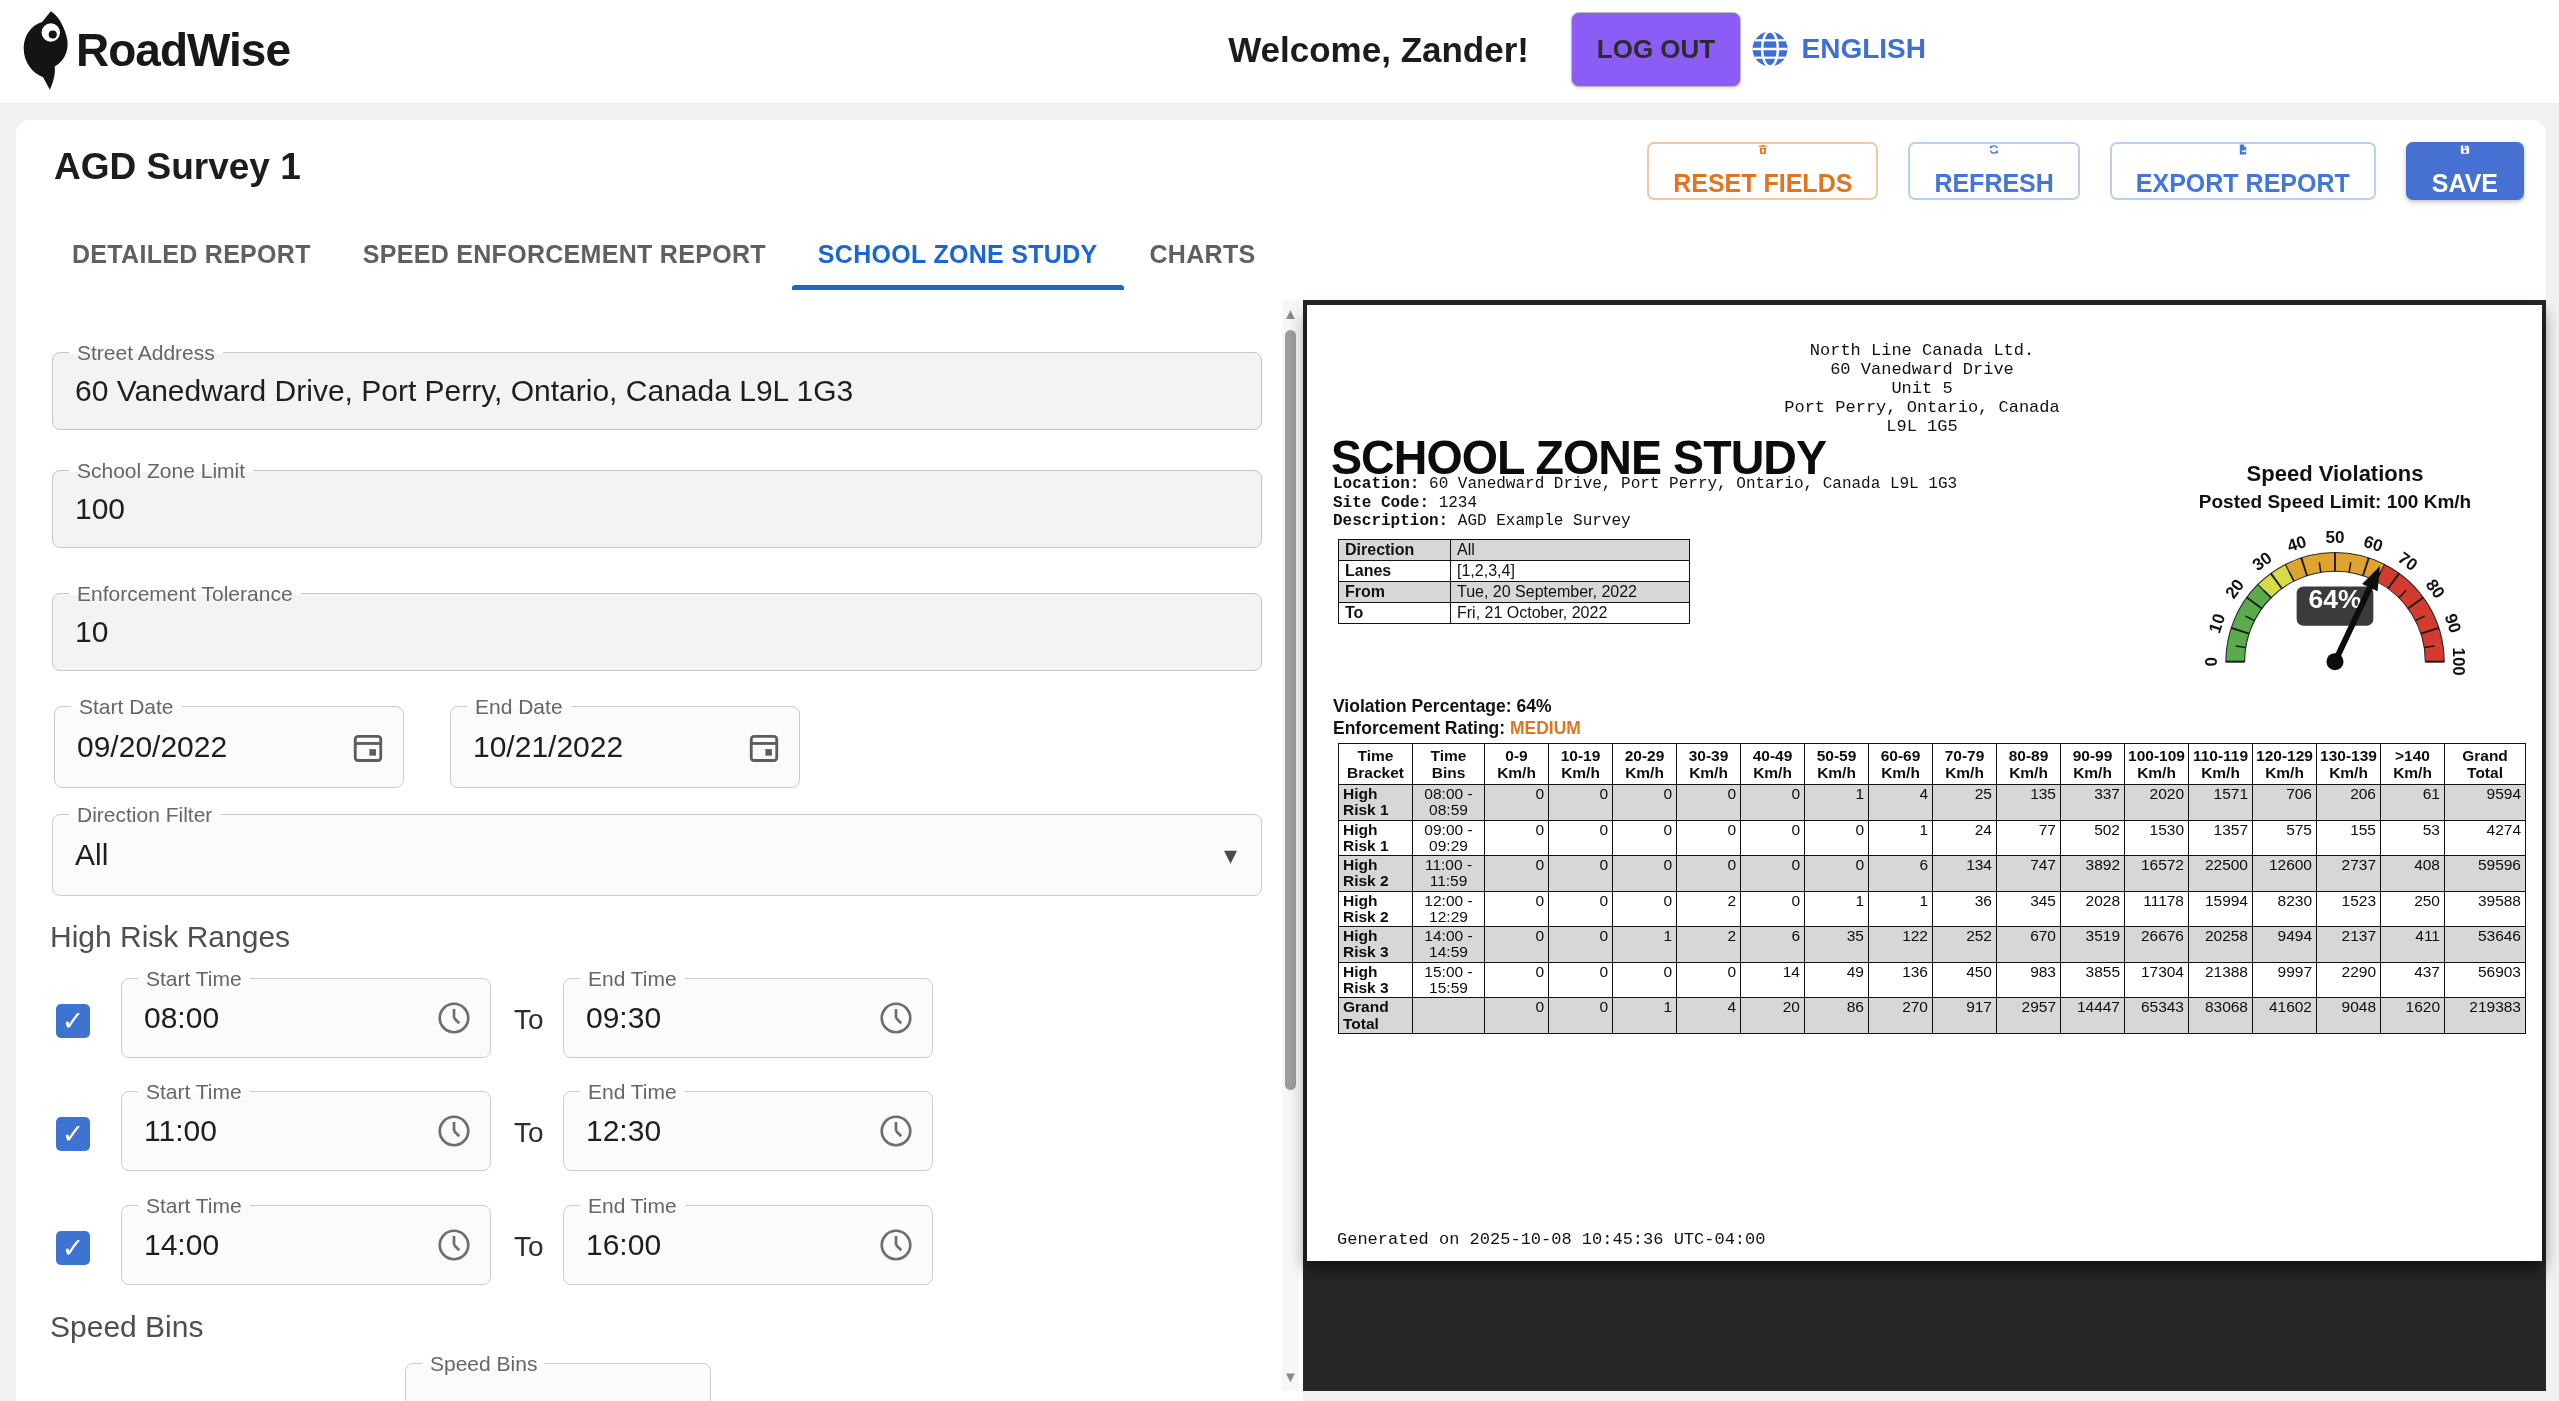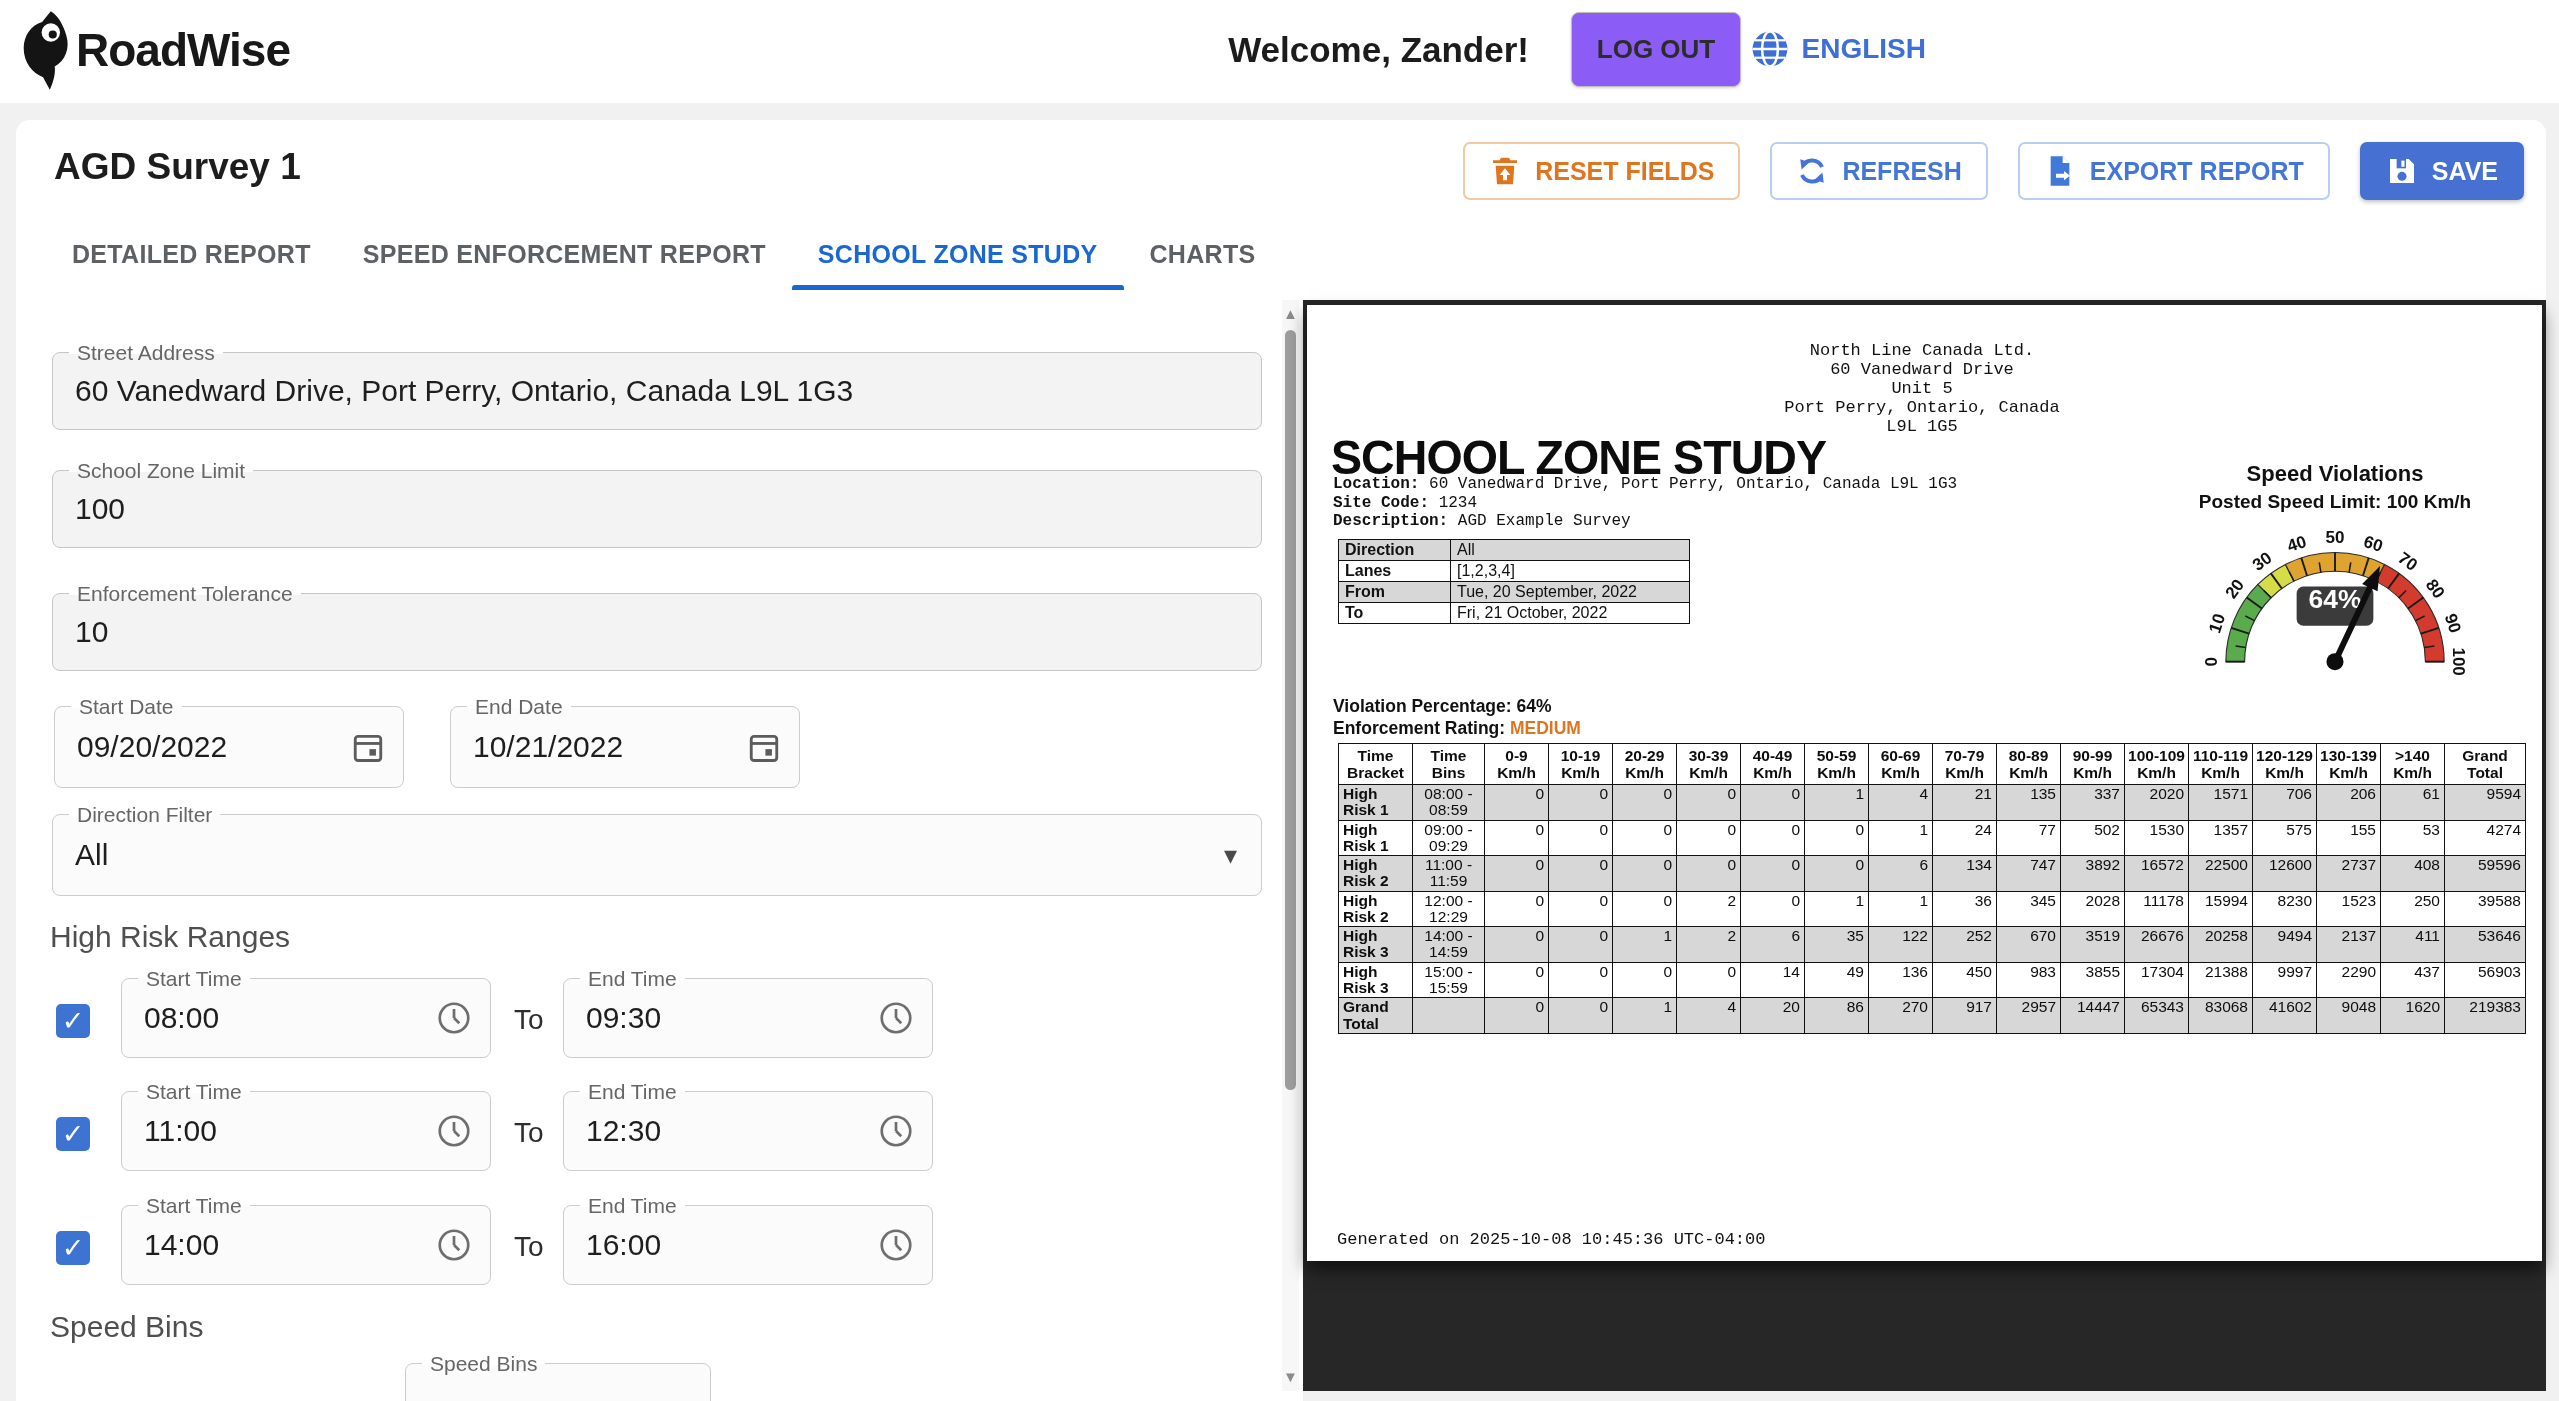--- a/index.html
+++ b/index.html
@@ -19,21 +19,21 @@
   .lang { position:absolute; right:633px; top:30px; display:flex; align-items:center; gap:13px;
     color:#3d6fd6; font-size:28px; font-weight:bold; cursor:pointer; }
   .lang svg { width:38px; height:38px; }
 
   
   .card { position:absolute; left:16px; top:120px; width:2530px; height:1281px; background:#fff;
     border-radius:14px 14px 0 0;padding-left:26px; }
   .page-title { position:absolute; left:38px; top:26px; font-size:37px; font-weight:bold; color:#1d1d1d; }
   .toolbar { position:absolute; top:22px; right:22px; display:flex; gap:30px; }
   .btn { height:58px; display:flex; align-items:center; gap:14px; padding:0 24px; border-radius:7px;
-    font-size:25px; font-weight:bold; background:#fff; cursor:pointer; white-space:nowrap; }
+    font-size:25px; font-weight:bold; background:#fff; cursor:pointer; white-space:nowrap;flex-direction:column; }
   .btn svg { width:32px; height:32px; }
   .btn-reset { color:#e0751f; border:2px solid #f0c9a2; }
   .btn-blue { color:#4376d8; border:2px solid #b9cff2; }
   .btn-save { color:#fff; background:#4670d2; border:2px solid #4670d2; box-shadow:0 2px 4px rgba(0,0,0,.25); }
 
   
   .tabs { position:absolute; left:30px; top:102px; height:68px; display:flex; }
   .tab { position:relative; height:68px; line-height:64px; padding:0 26px; font-size:25px; font-weight:bold;
     letter-spacing:.3px; color:#5d6165; cursor:pointer; }
   .tab.active { color:#1a67d2; }
@@ -428,21 +428,21 @@
             <tr class="alt">
               <td class="bracket">High Risk 1</td>
               <td class="bins">08:00 - 08:59</td>
               <td class="num">0</td>
               <td class="num">0</td>
               <td class="num">0</td>
               <td class="num">0</td>
               <td class="num">0</td>
               <td class="num">1</td>
               <td class="num">4</td>
-              <td class="num">21</td>
+              <td class="num">25</td>
               <td class="num">135</td>
               <td class="num">337</td>
               <td class="num">2020</td>
               <td class="num">1571</td>
               <td class="num">706</td>
               <td class="num">206</td>
               <td class="num">61</td>
               <td class="num">9594</td>
             </tr>
             <tr>

